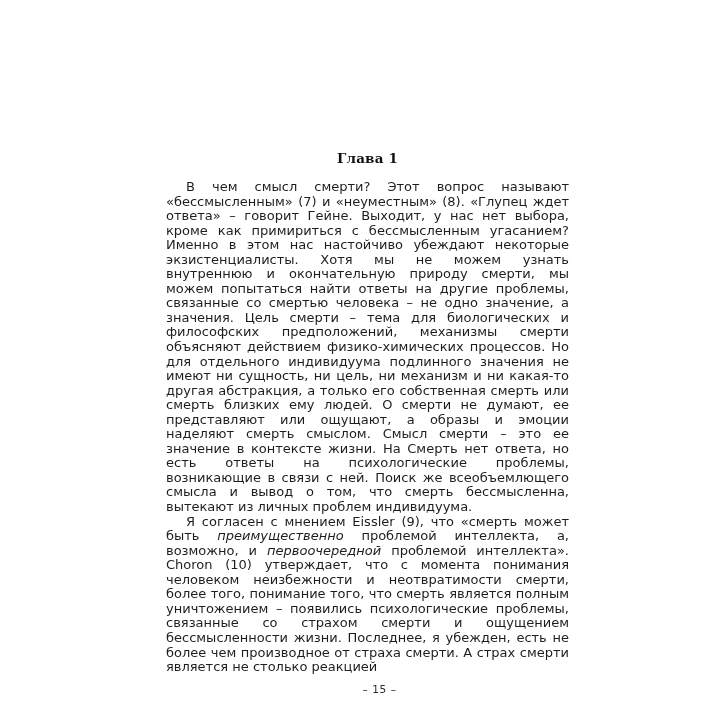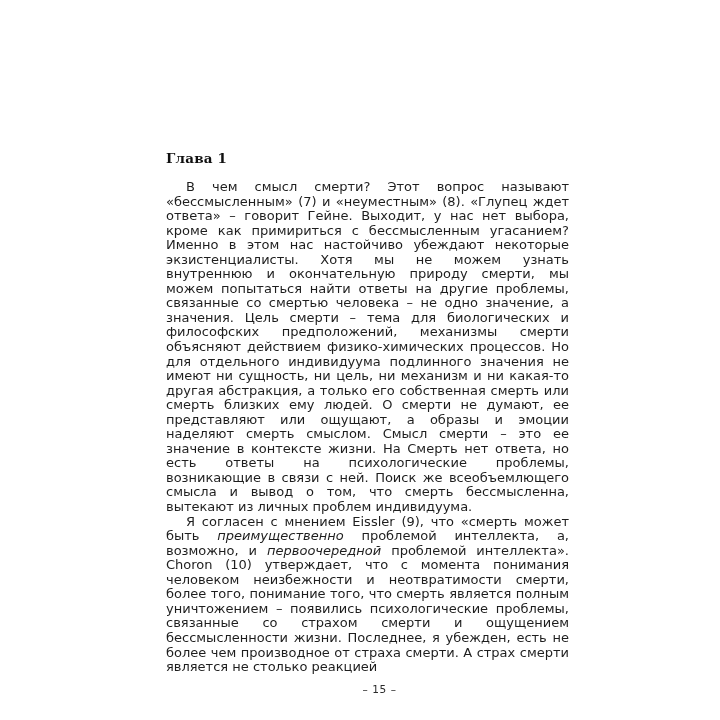--- a/index.html
+++ b/index.html
@@ -27,21 +27,21 @@
     position: absolute;
     left: 166px;
     top: 150px;
     width: 403px;
   }
 
   .chapter-label {
     font-family: "DejaVu Serif", serif;
     font-weight: bold;
     font-size: 13.5px;
-    text-align: left;
+    text-align: center;
     color: #101010;
     margin: 0 0 14px 0;
     letter-spacing: 0.2px;
   }
 
   .chapter-title {
     font-family: "DejaVu Serif", serif;
     font-weight: bold;
     font-style: italic;
     font-size: 24.5px;

